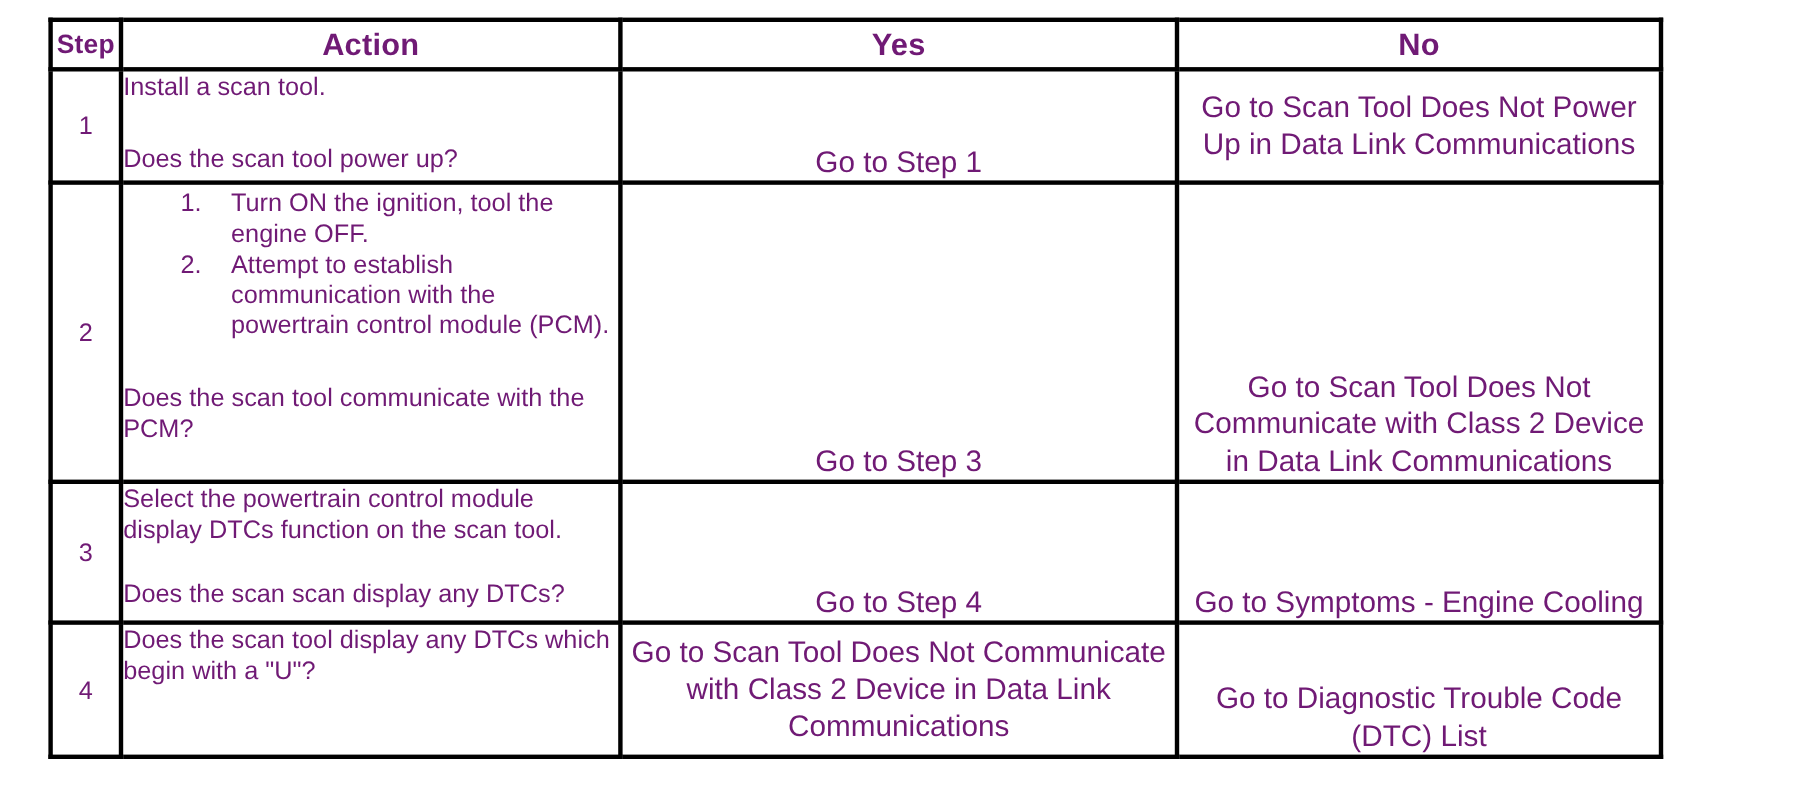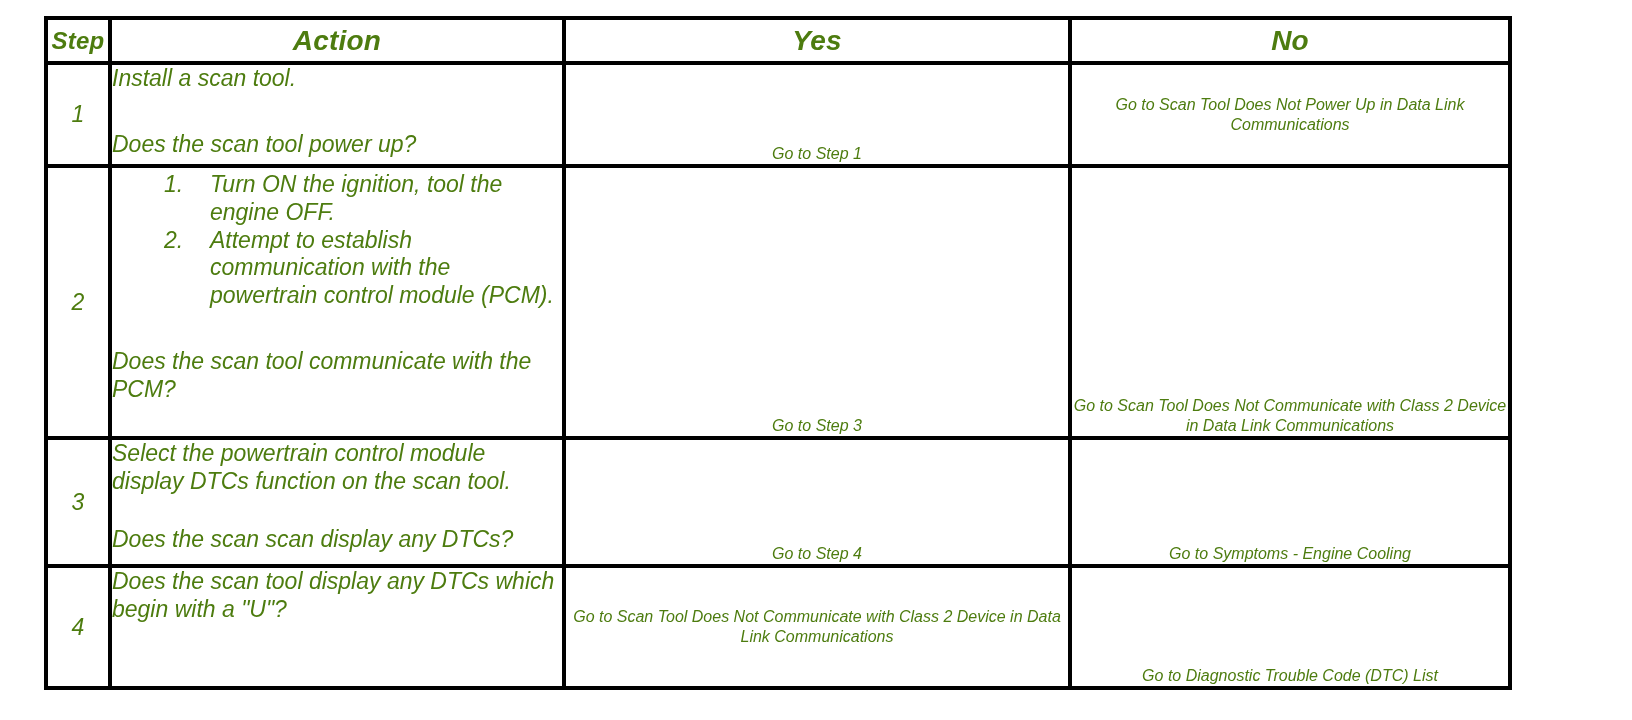--- a/index.html
+++ b/index.html
@@ -31,22 +31,21 @@
     border-collapse: collapse;
     table-layout: fixed;
     background: #ffffff;
   }
 
   .diag-table td,
   .diag-table th {
     border: 4px solid #000000;
     padding: 0;
     background: #ffffff;
-    color: #4d7c0f;
-    font-style: italic;
+    color: #701a75;
   }
 
   
   col.c-step   { width: 64px;  }
   col.c-action { width: 454px; }
   col.c-yes    { width: 506px; }
   col.c-no     { width: 440px; }
 
   
   .hdr-cell {
@@ -73,21 +72,21 @@
     text-align: left;
     font-size: 23px;
     line-height: 1.21;
     padding: 5px 4px 6px 7px;
   }
 
   
   .result-cell {
     vertical-align: bottom;
     text-align: center;
-    font-size: 16px;
+    font-size: 27px;
     line-height: 1.24;
     padding: 4px 8px 7px 8px;
   }
 
   .result-cell.mid {
     vertical-align: middle;
   }
 
   
   tr.row-1 td { height: 99px; }

